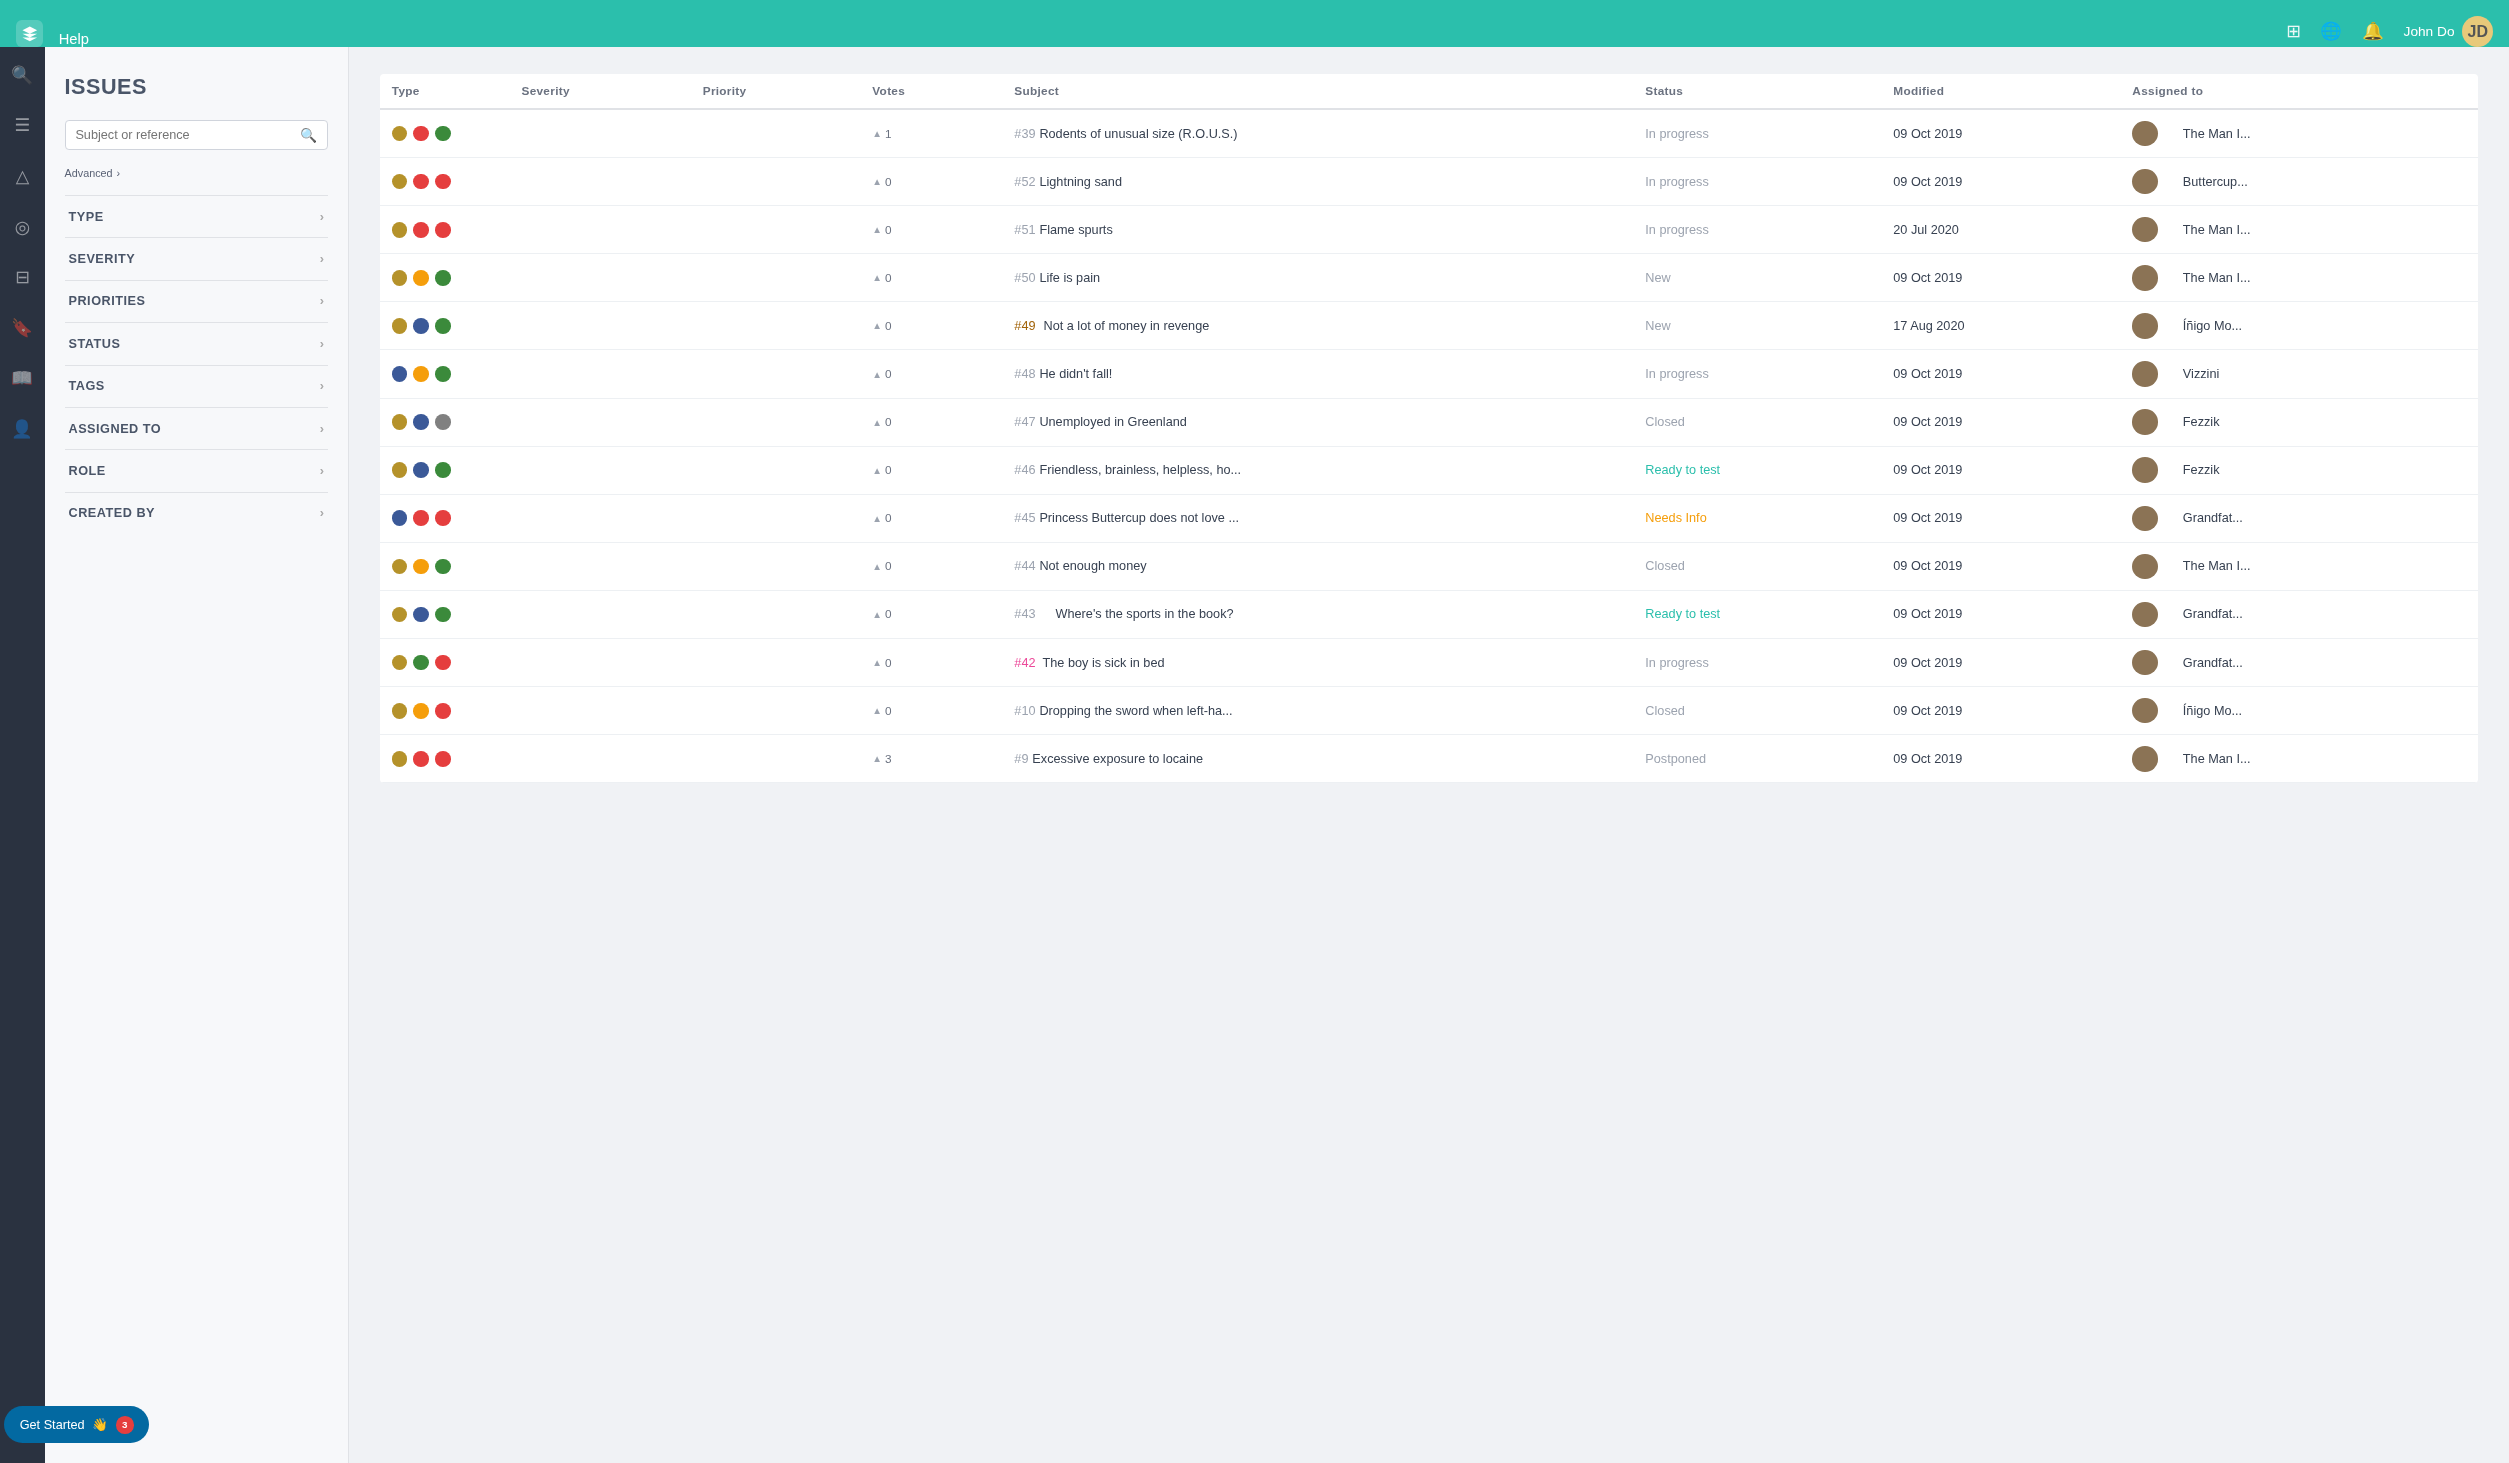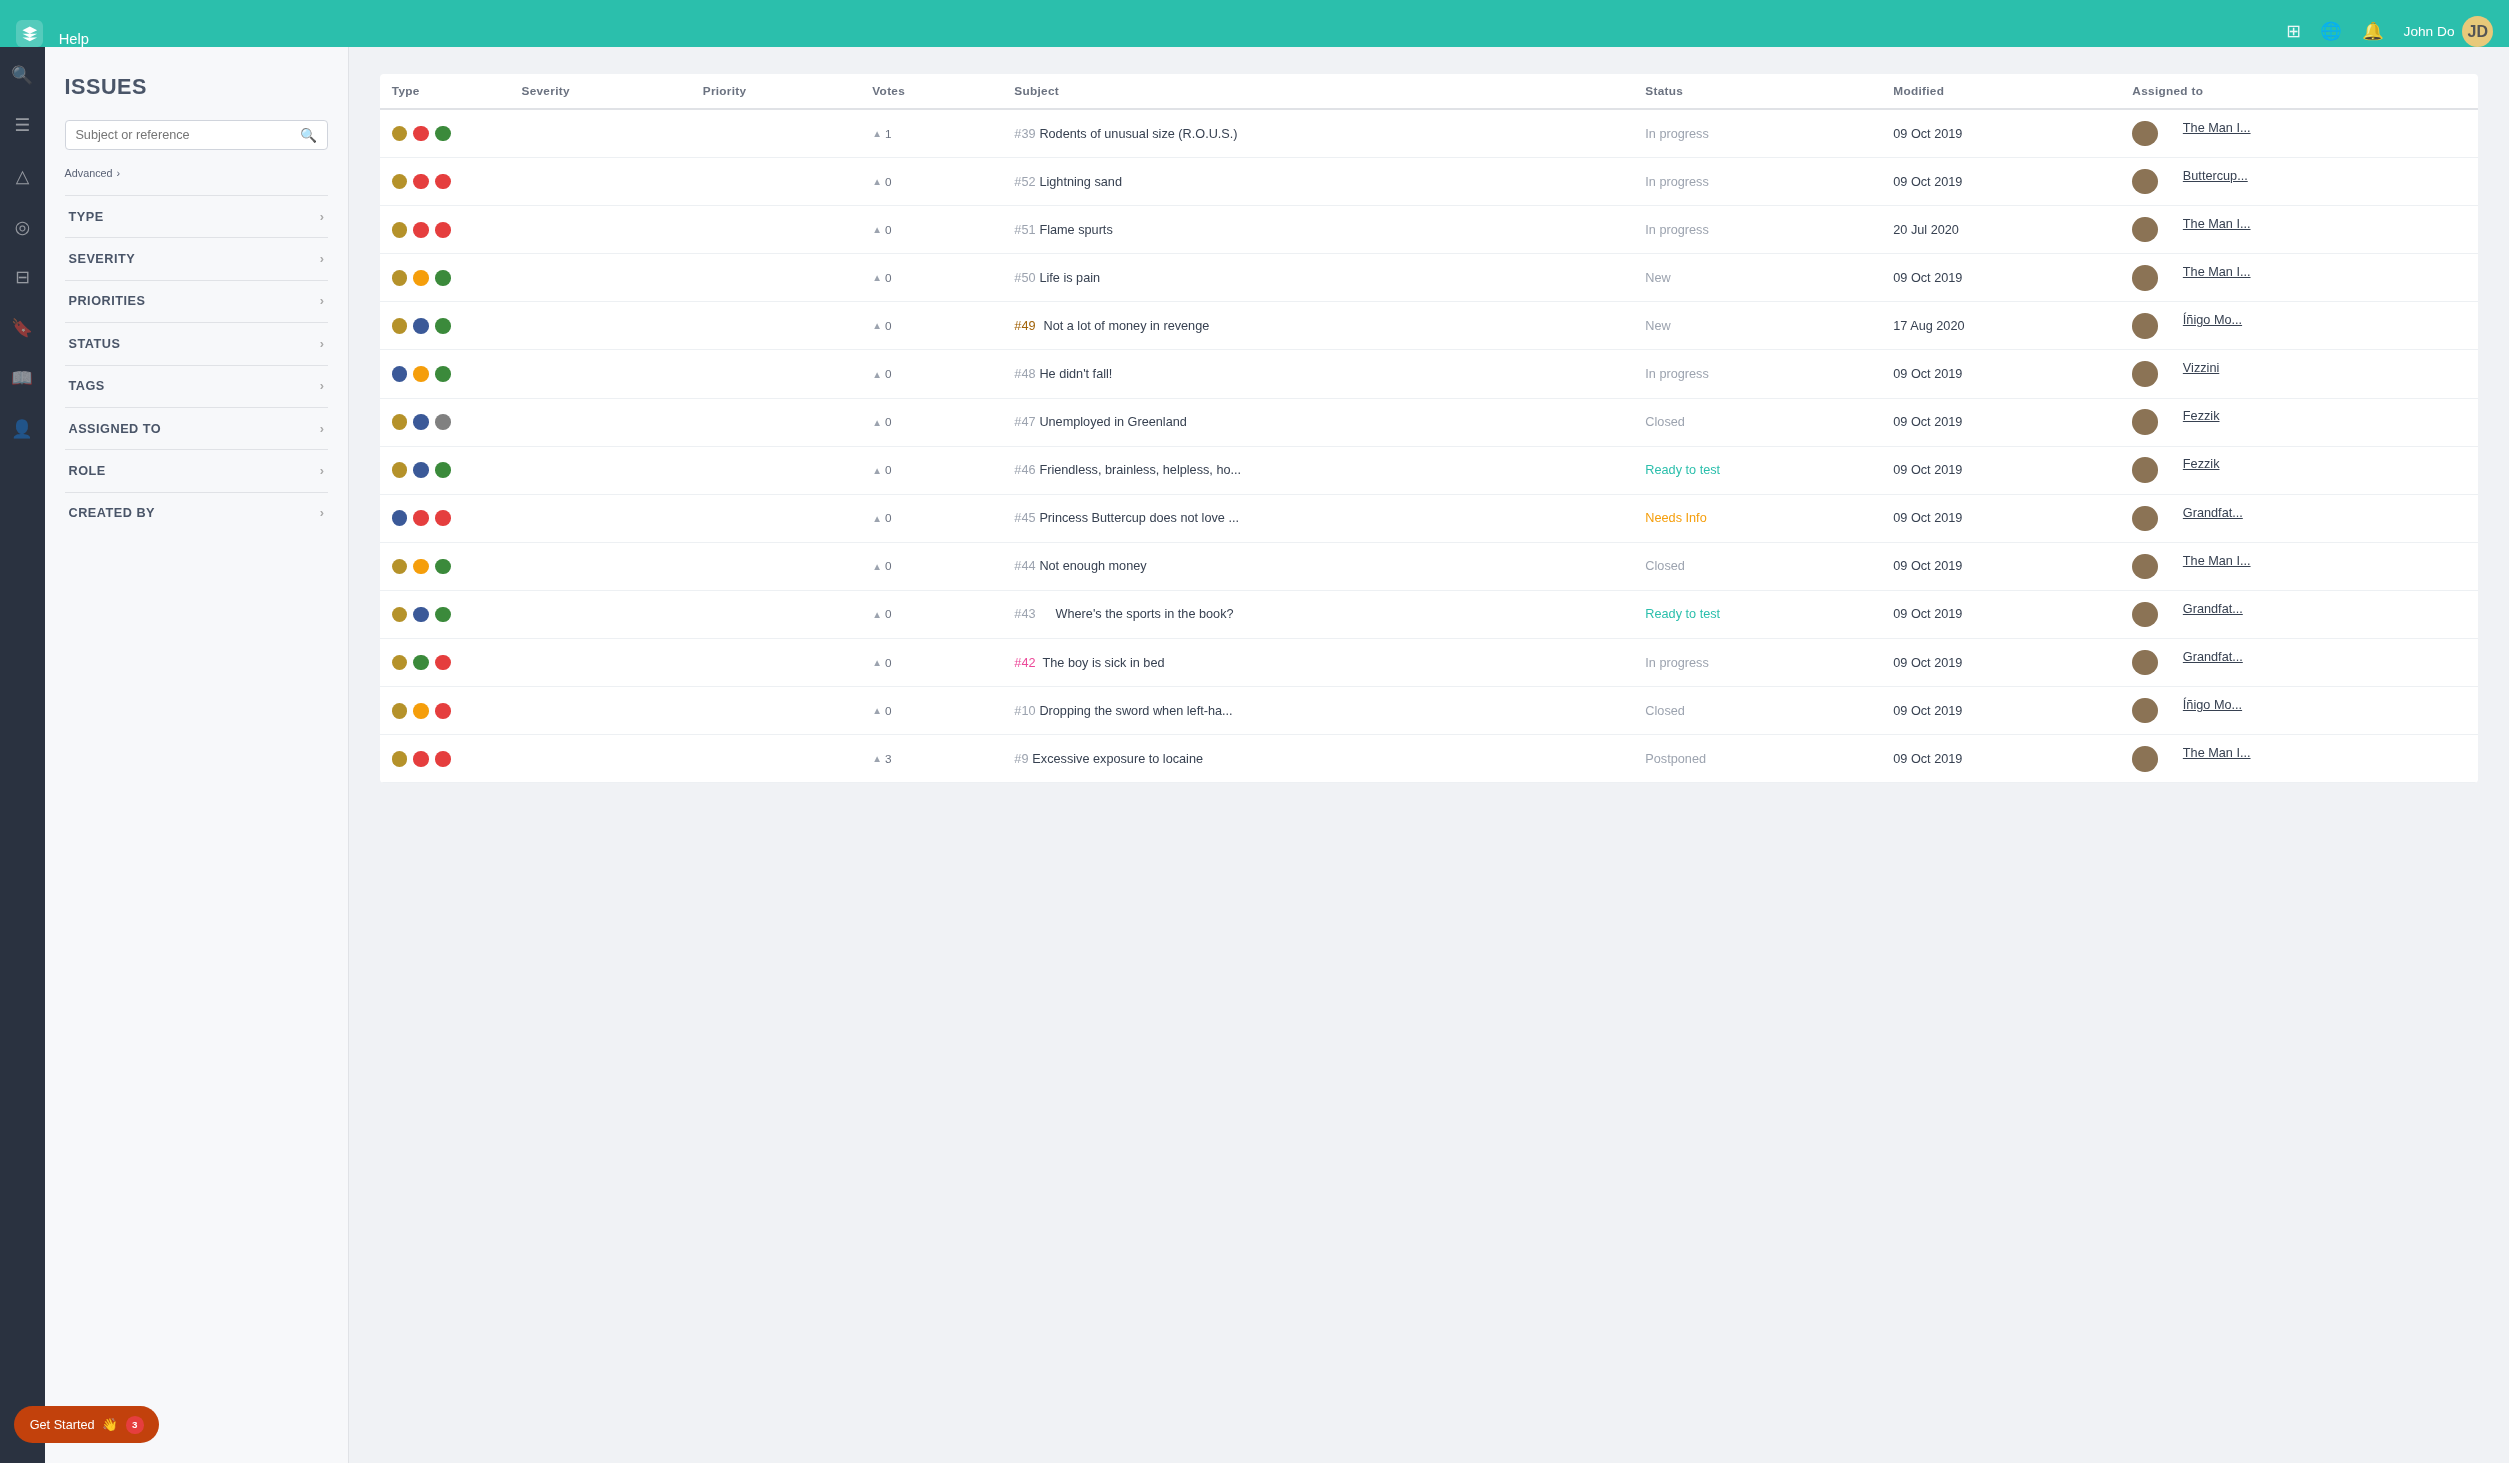--- a/index.html
+++ b/index.html
@@ -190,23 +190,22 @@
     .dots-cell { display: flex; align-items: center; gap: 5.9px; }
 
     .vote-cell {
       display: flex; align-items: center; gap: 2.9px;
       font-size: 11.8px; color: #6b7280;
       white-space: nowrap;
     }
     .vote-arrow { color: #9ca3af; font-size: 9.8px; }
 
     .assigned-cell {
-      display: flex; align-items: flex-start; gap: 25px;
+      display: flex; align-items: center; gap: 25px;
       white-space: nowrap;
-      text-decoration: underline;
     }
     .user-avatar-sm {
       width: 25.5px; height: 25.5px; border-radius: 50%;
       background: #8b7355;
       flex-shrink: 0;
       overflow: hidden;
       display: flex; align-items: center; justify-content: center;
       font-size: 9.8px; color: white; font-weight: bold;
     }
 
@@ -215,22 +214,22 @@
     .s-new { color: #9ca3af; }
     .s-closed { color: #9ca3af; }
     .s-ready { color: #2bbfac; font-weight: 500; }
     .s-needs { color: #f59e0b; font-weight: 500; }
     .s-postponed { color: #9ca3af; }
 
     
     .get-started-btn {
       position: fixed;
       bottom: 19.6px;
-      left: 14px;
-      background: #c2410c;
+      left: 4px;
+      background: #0369a1;
       color: white;
       border-radius: 23.5px;
       padding: 9.8px 15.7px;
       font-size: 12.7px;
       font-weight: 500;
       display: flex;
       align-items: center;
       gap: 7.8px;
       cursor: pointer;
       z-index: 100;

